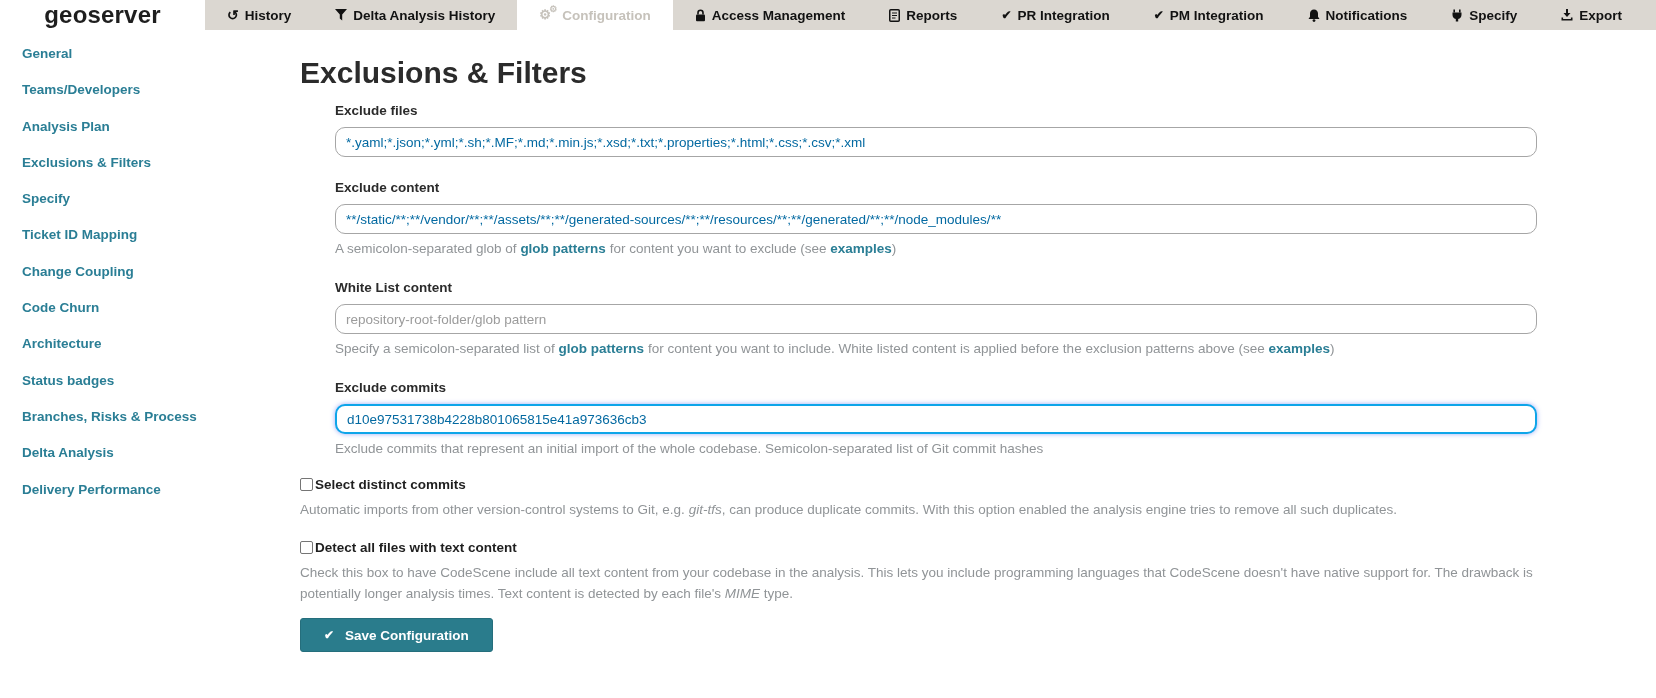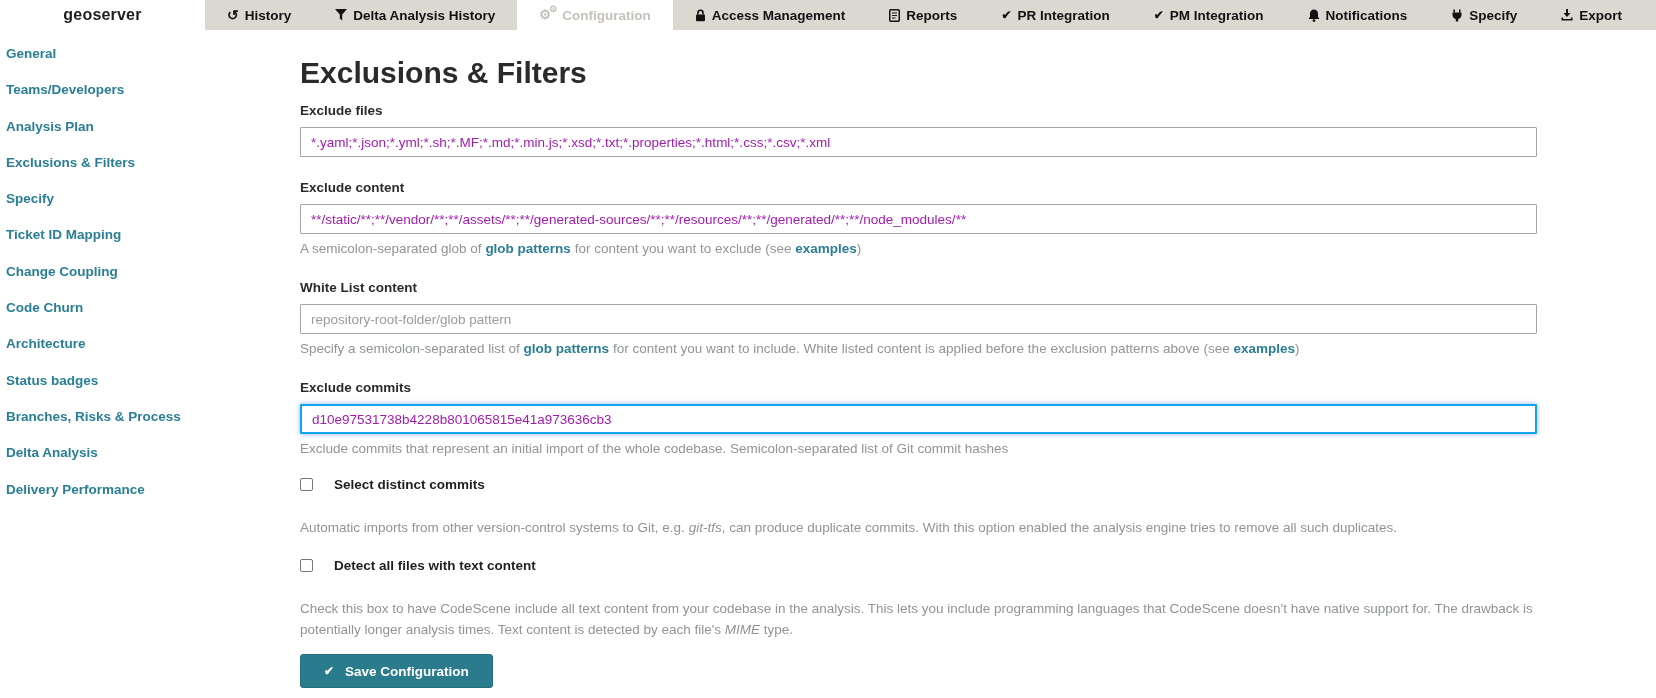--- a/index.html
+++ b/index.html
@@ -2,56 +2,56 @@
 <html><head>
 <meta charset="utf-8">
 <style>
   * { box-sizing: border-box; margin: 0; padding: 0; }
   html, body { width: 1656px; height: 698px; overflow: hidden; }
   body { font-family: "Liberation Sans", sans-serif; background: #fff; position: relative; }
 
   
   .topbar { display: flex; height: 30px; width: 1656px; background: #fff; }
   .brand { width: 205px; display: flex; align-items: center; justify-content: center;
-           font-size: 16px; font-weight: 700; color: #1e1e1e; letter-spacing: .2px; cursor: pointer; }
+           font-size: 24px; font-weight: 700; color: #1e1e1e; letter-spacing: .2px; cursor: pointer; }
   .tabs { flex: 1; display: flex; align-items: stretch; background: #dbd7d1; overflow: hidden; }
   .tab { display: flex; align-items: center; gap: 6px; padding: 0 22px; white-space: nowrap;
          font-size: 13.5px; font-weight: 700; color: #121212; cursor: pointer; }
   .tab .ticon { display: inline-flex; align-items: center; line-height: 1; }
   .tab.active { background: #fff; color: #c6c2bb; }
   .gearwrap { position: relative; display: inline-block; width: 17px; height: 16px; }
   .gearwrap .g1 { position: absolute; left: 0; top: 1px; font-size: 13px; line-height: 1; }
   .gearwrap .g2 { position: absolute; left: 10px; top: -2px; font-size: 9px; line-height: 1; }
 
   
-  .sidebar { position: absolute; left: 0; top: 30px; width: 295px; padding: 16px 0 0 6px; }
+  .sidebar { position: absolute; left: 16px; top: 30px; width: 295px; padding: 16px 0 0 6px; }
   .side-item { height: 36.3px; font-size: 13.5px; font-weight: 700; color: #2a7e95;
                cursor: pointer; display: flex; align-items: flex-start; }
 
   
   .main { position: absolute; left: 300px; top: 30px; width: 1237px; }
   h1 { margin-top: 26px; font-size: 30px; line-height: 34px; font-weight: 800; color: #2b2b2b; }
 
-  .group { margin-top: 23px; }
+  .group { margin-top: 23px; margin-left: 35px; }
   .group.first { margin-top: 13px; }
   .f-label { display: block; font-size: 13.5px; line-height: 16px; font-weight: 700; color: #2b2b2b; }
   .f-input { display: block; width: 100%; height: 30px; margin-top: 8px; padding: 0 10px;
-             border: 1px solid #a6a6a6; border-radius: 1px; background: #fff;
-             font-family: "Liberation Sans", sans-serif; font-size: 13.5px; color: #a21caf; }
+             border: 1px solid #a6a6a6; border-radius: 10px; background: #fff;
+             font-family: "Liberation Sans", sans-serif; font-size: 13.5px; color: #0369a1; }
   .f-input::placeholder { color: #9b9b9b; }
   .f-input.focus { border: 2px solid #0ea5e9; box-shadow: 0 0 5px rgba(70,100,240,.55); outline: none; }
   .help { margin-top: 7px; font-size: 13.5px; line-height: 16px; color: #909497; }
   .help a { color: #2a7e95; font-weight: 700; text-decoration: none; cursor: pointer; }
   .help i { font-style: italic; }
 
-  .cb-row { margin-top: 20px; display: flex; align-items: center; gap: 21px; }
+  .cb-row { margin-top: 20px; display: flex; align-items: center; gap: 2px; }
   .cb { appearance: none; -webkit-appearance: none; width: 13px; height: 13px; border: 1px solid #757575;
         border-radius: 2px; background: #fff; cursor: pointer; flex: 0 0 auto; }
   .cb-label { font-size: 13.5px; font-weight: 700; color: #1f1f1f; cursor: pointer; }
-  .help.wide { max-width: 1237px; line-height: 21px; margin-top: 25px; }
+  .help.wide { max-width: 1237px; line-height: 21px; margin-top: 7px; }
 
   .save-btn { margin-top: 14px; display: inline-flex; align-items: center; gap: 11px;
               height: 34px; padding: 0 23px; background: #2a7c8c; border: 1px solid #256e7c;
               border-radius: 3px; color: #fff; font-family: "Liberation Sans", sans-serif;
               font-size: 13.5px; font-weight: 600; cursor: pointer; }
   .save-btn .chk { font-size: 12px; line-height: 1; }
 </style>
 </head>
 <body>
 

